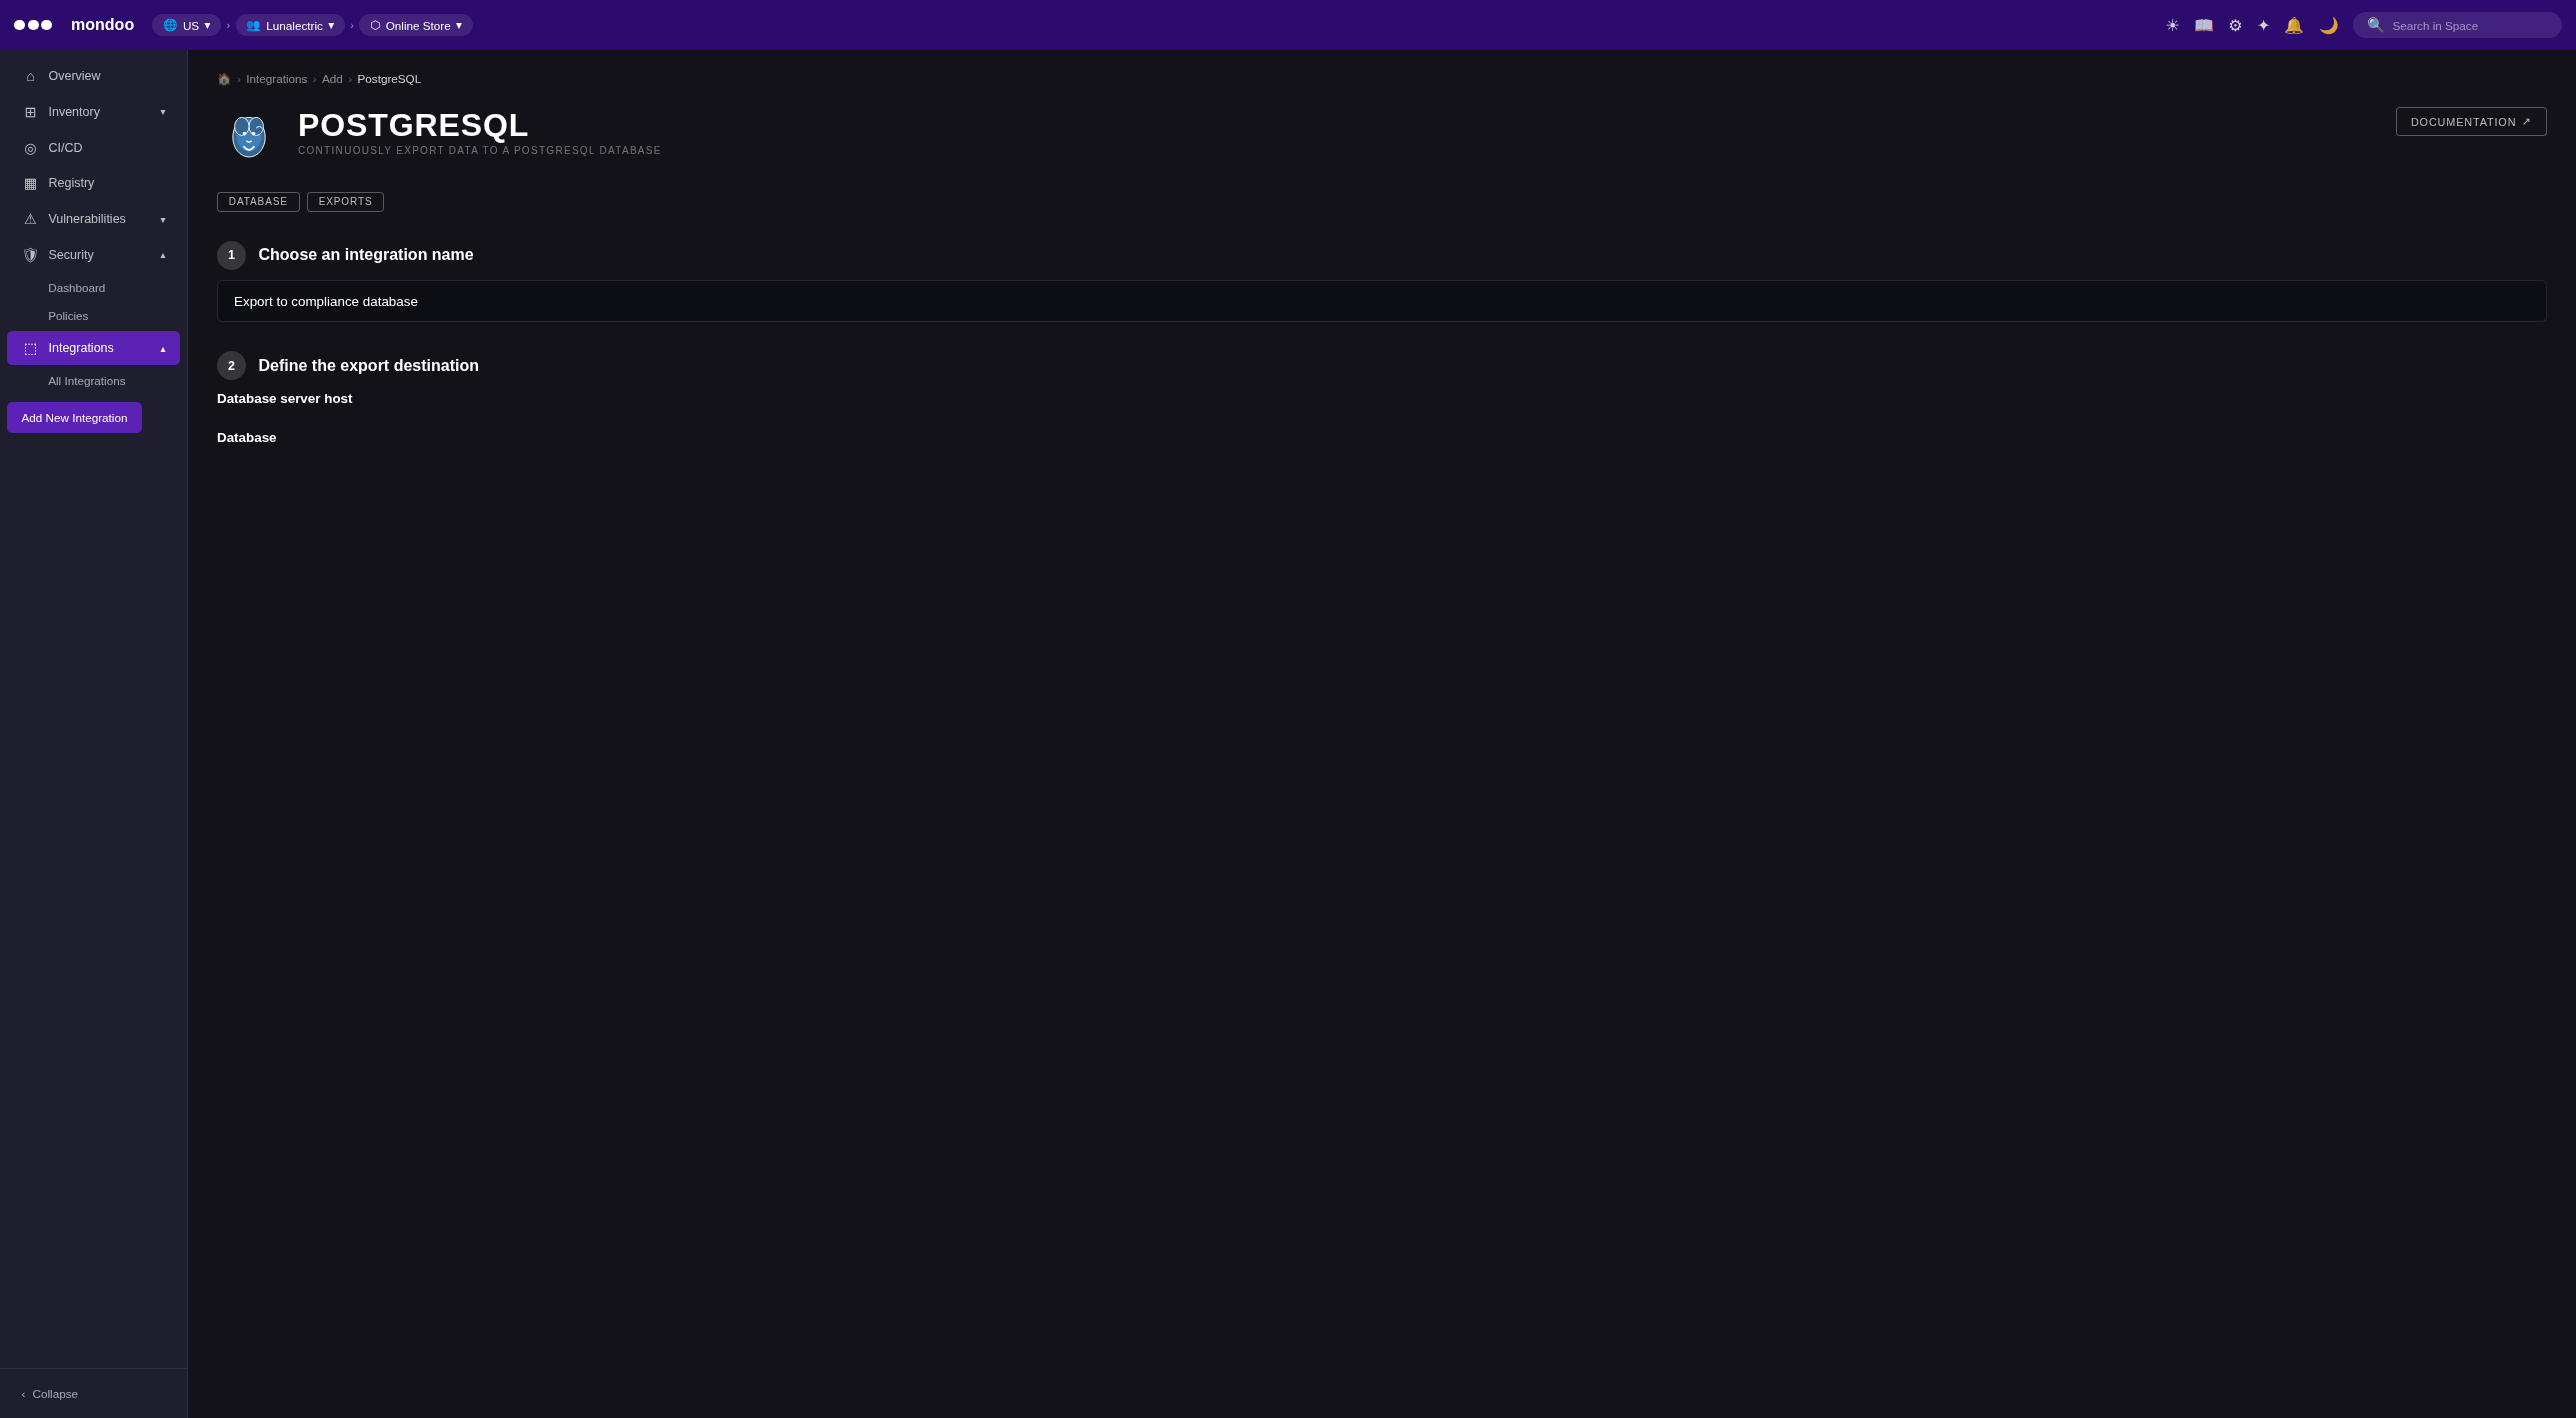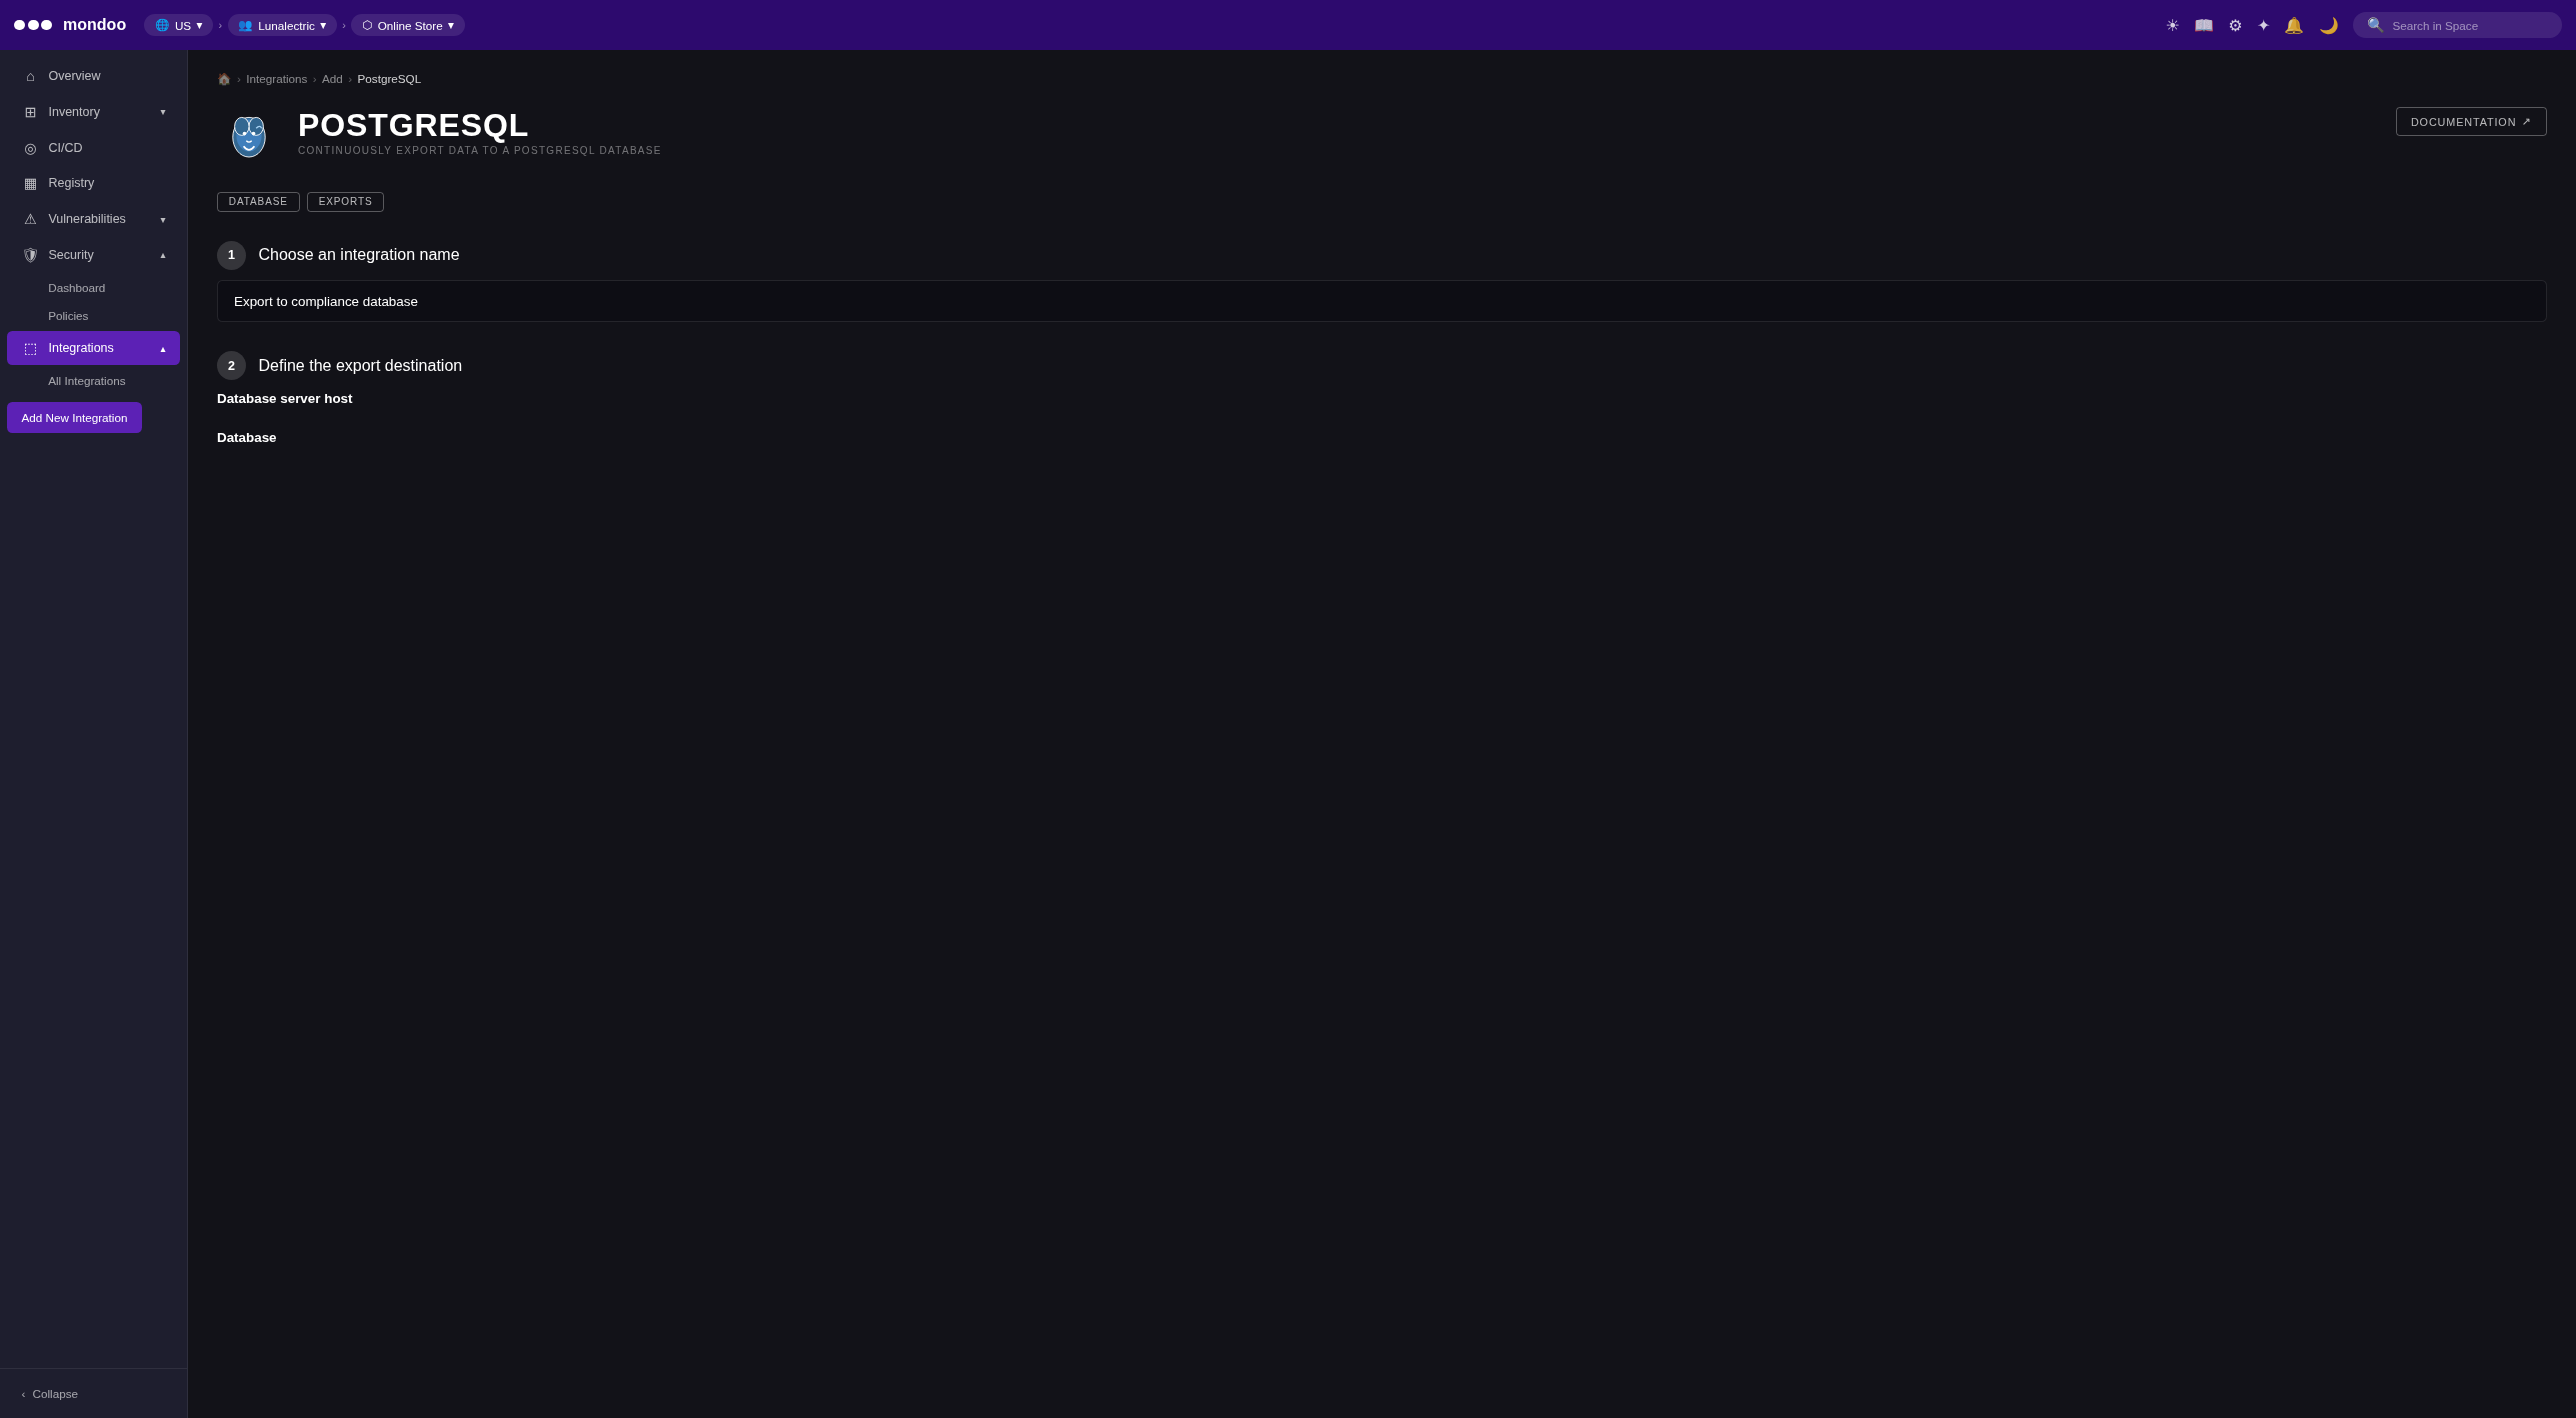--- a/index.html
+++ b/index.html
@@ -3,21 +3,21 @@
   <meta charset="utf-8">
   <style>
     * { box-sizing: border-box; margin: 0; padding: 0; }
     body { font-family: -apple-system, BlinkMacSystemFont, 'Segoe UI', sans-serif; background: #1a1a2e; color: #e0e0e0; height: 100vh; overflow: hidden; }
 
     
     .topnav {
       display: flex; align-items: center; background: #2d0a6e; height: 50px;
       padding: 0 14.3px; gap: 10.8px; position: fixed; top: 0; left: 0; right: 0; z-index: 100;
     }
-    .logo { display: flex; align-items: center; gap: 11px; margin-right: 7.2px; }
+    .logo { display: flex; align-items: center; gap: 19px; margin-right: 7.2px; }
     .logo-circles { display: flex; gap: 2.7px; }
     .logo-circle { width: 10.8px; height: 10.8px; border-radius: 50%; background: white; }
     .logo-text { color: white; font-size: 16px; font-weight: 600; }
     .nav-breadcrumb { display: flex; align-items: center; gap: 5.4px; }
     .nav-pill {
       display: flex; align-items: center; gap: 5.4px; background: rgba(255,255,255,0.1);
       border-radius: 18px; padding: 3.6px 10.8px; color: white; font-size: 11.7px; cursor: pointer;
     }
     .nav-arrow { color: rgba(255,255,255,0.5); font-size: 10.8px; }
     .nav-right { margin-left: auto; display: flex; align-items: center; gap: 14.3px; }
@@ -88,21 +88,21 @@
       padding: 3.6px 10.8px; border-radius: 3.6px; font-size: 10px; letter-spacing: 0.9px; text-transform: uppercase;
     }
 
     
     .section { margin-bottom: 29px; }
     .section-header { display: flex; align-items: center; gap: 12.5px; margin-bottom: 10.8px; }
     .step-num {
       width: 29px; height: 29px; border-radius: 50%; background: rgba(255,255,255,0.15);
       display: flex; align-items: center; justify-content: center; font-size: 12.5px; font-weight: 600; color: white; flex-shrink: 0;
     }
-    .section-title { font-size: 16px; font-weight: 400; color: white; }
+    .section-title { font-size: 16px; font-weight: 700; color: white; }
     .section-desc { font-size: 12.5px; color: rgba(255,255,255,0.55); margin-bottom: 14.3px; line-height: 1.5; }
     .section-desc strong { color: white; font-weight: 700; }
     .section-desc a { color: #7c4dff; text-decoration: none; }
 
     
     .form-input {
       width: 100%; background: #0d0d14; border: 0.9px solid rgba(255,255,255,0.1);
       border-radius: 5.4px; padding: 12.5px 16px; color: white; font-size: 13.4px; outline: none;
     }
     .form-label { font-size: 13.4px; font-weight: 600; color: white; margin-bottom: 9px; display: block; }

